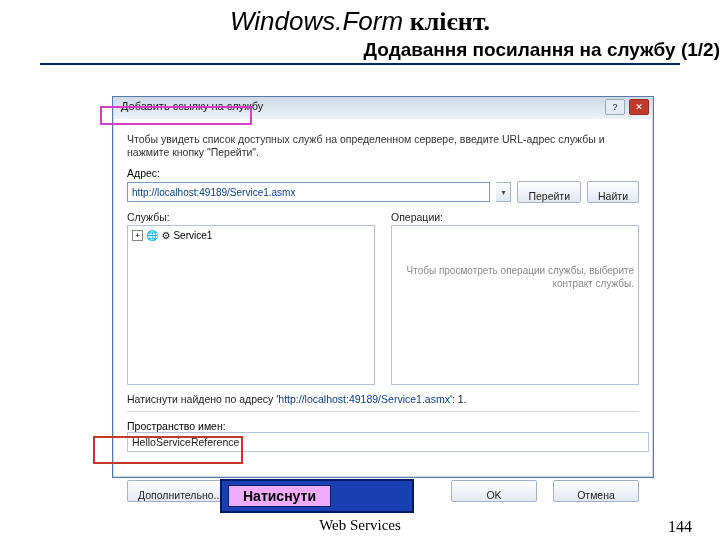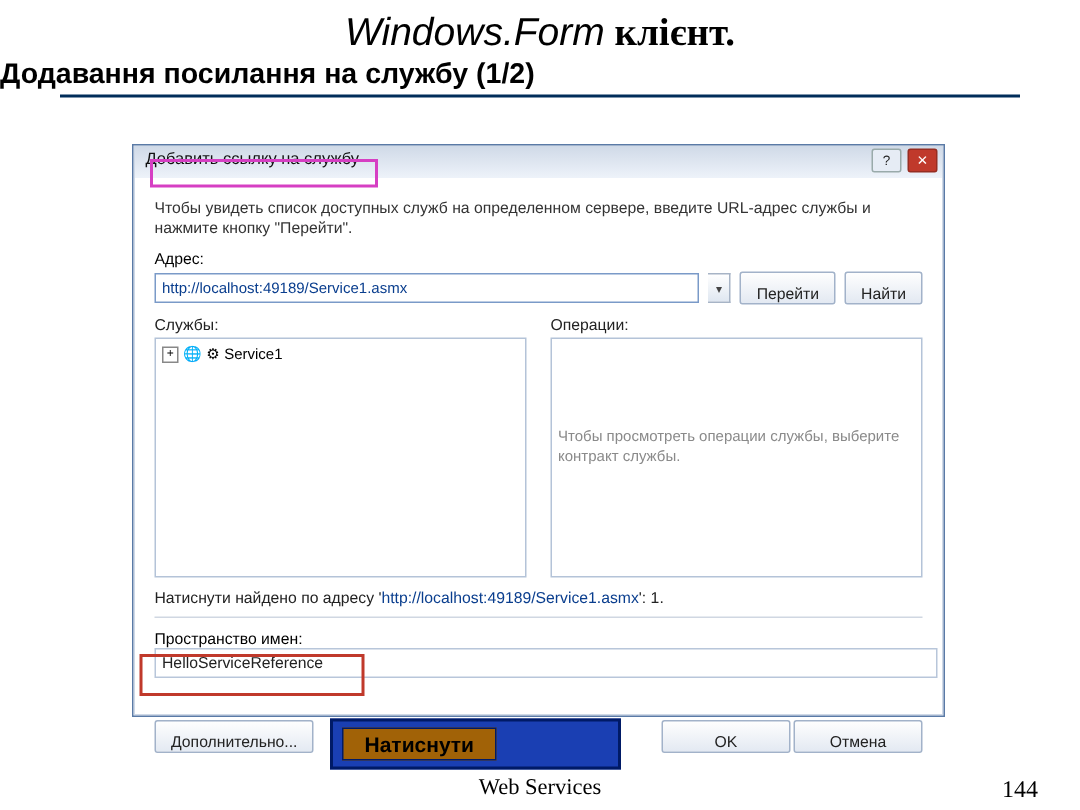--- a/index.html
+++ b/index.html
@@ -1,49 +1,49 @@
 <!DOCTYPE html>
 <html><head>
 <meta charset="utf-8">
 <style>
   html,body{margin:0;padding:0;width:720px;height:540px;font-family:"Segoe UI",Tahoma,sans-serif;background:#fff;overflow:hidden}
   .slide{position:relative;width:720px;height:540px}
   .title{margin:6px 0 0;text-align:center;font-size:26px}
   .title .wf{font-style:italic;font-weight:normal;font-family:Verdana,sans-serif}
   .title .cl{font-weight:bold;font-family:Liberation Serif, serif}
-  .subtitle{text-align:left;font-weight:bold;font-size:19px;font-family:Verdana,sans-serif;margin-top:2px}
+  .subtitle{text-align:right;font-weight:bold;font-size:19px;font-family:Verdana,sans-serif;margin-top:2px}
   hr.sep{border:0;border-top:2.5px solid #002d5a;margin:2px 40px 0}
-  .shot{position:absolute;left:88px;top:90px;width:540px;height:380px;border:1px solid #5a7aa6;background:linear-gradient(#cfd9e7,#eef3fa 22px,#fff 22px);font-size:11px;color:#222;box-shadow:0 0 0 1px #cfd9e7 inset}
+  .shot{position:absolute;left:112px;top:90px;width:540px;height:380px;border:1px solid #5a7aa6;background:linear-gradient(#cfd9e7,#eef3fa 22px,#fff 22px);font-size:11px;color:#222;box-shadow:0 0 0 1px #cfd9e7 inset}
   .tbar{height:20px;display:flex;justify-content:flex-end;align-items:center;padding-right:4px;gap:4px}
   .winbtn{width:18px;height:14px;border:1px solid #9aa;border-radius:2px;background:#e6ecf5;display:flex;align-items:center;justify-content:center;font-size:9px;line-height:1}
   .winbtn.close{background:#c0392b;color:#fff;border-color:#962d22}
   .dlgtitle{position:absolute;left:8px;top:3px;font-size:11px;color:#111}
   .body{padding:10px 14px 0}
   .instr{font-size:10.5px;color:#333;margin:6px 0 8px;line-height:1.25}
   .row{display:flex;align-items:center;gap:6px}
   .lbl{font-size:10.5px;color:#000}
   .addr{flex:1;height:18px;border:1px solid #7a9ac8;background:#fff;color:#0a3e8e;font-size:10px;padding:0 4px;display:flex;align-items:center}
   .combochev{width:14px;height:18px;border:1px solid #a7b4c6;border-left:0;background:linear-gradient(#fff,#dfe7f1);display:flex;align-items:center;justify-content:center;font-size:8px;color:#444}
   .btn{height:20px;border:1px solid #a2b2c9;background:linear-gradient(#fefefe,#e3e9f2);border-radius:2px;font-size:10.5px;padding:0 10px;display:flex;align-items:flex-end;justify-content:center}
   .cols{display:flex;gap:16px;margin-top:8px}
   .col{flex:1;display:flex;flex-direction:column}
   .colh{font-size:10.5px;margin-bottom:2px}
   .pane{flex:1;border:1px solid #b4c3d8;background:#fff;min-height:150px;font-size:10px;padding:4px;color:#555}
   .tree{display:flex;align-items:center;gap:3px;color:#000}
   .plus{width:9px;height:9px;border:1px solid #888;display:flex;align-items:center;justify-content:center;font-size:8px;line-height:1}
-  .opstext{color:#8a8a8a;text-align:left;margin-top:55px;font-size:10px;line-height:1.3}
+  .opstext{color:#8a8a8a;text-align:right;margin-top:34px;font-size:10px;line-height:1.3}
   .found{font-size:10.5px;margin:8px 0 4px}
   .found .url{color:#0a3e8e}
   .hr2{border:0;border-top:1px solid #d0d7e2;margin:6px 0 8px}
   .nsin{width:100%;height:18px;border:1px solid #b8c6da;background:#fff;font-size:10.5px;padding:0 4px;display:flex;align-items:center}
   .dlgfoot{display:flex;justify-content:space-between;align-items:center;margin-top:28px}
   .hl-title{position:absolute;left:100px;top:100px;width:148px;height:15px;border:2.5px solid #d63fc3}
   .hl-adv{position:absolute;left:93px;top:430px;width:146px;height:24px;border:2.5px solid #c0392b}
   .callout{position:absolute;left:220px;top:473px;width:190px;height:30px;background:#1a3fb3;border:2px solid #001a66;display:flex;align-items:center}
-  .callout .inner{background:#a16207;margin-left:6px;padding:2px 14px;border:1px solid #001a66;font-weight:bold;font-size:14px}
+  .callout .inner{background:#f0abfc;margin-left:6px;padding:2px 14px;border:1px solid #001a66;font-weight:bold;font-size:14px}
   .footer{position:absolute;bottom:12px;left:0;width:100%;display:flex;justify-content:center}
   .footer-txt{font-family:"Times New Roman",serif;font-size:15px}
   .pagen{position:absolute;right:28px;bottom:10px;font-family:"Times New Roman",serif;font-size:16px}
 </style>
 </head>
 <body>
 
 <div class="slide">
   <h1 class="title">
     <span class="wf">Windows.Form</span><span class="cl"> клієнт.</span>
@@ -102,21 +102,21 @@
       </div>
       <hr class="hr2">
       <div class="lbl">Пространство имен:</div>
       <div class="nsin">
           <span>HelloServiceReference</span>
         </div>
       <div class="dlgfoot">
         <div class="btn">
             <span>Дополнительно...</span>
           </div>
-        <div style="display:flex;gap:2px">
+        <div style="display:flex;gap:16px">
           <div class="btn" style="min-width:64px">
               <span>OK</span>
             </div>
           <div class="btn" style="min-width:64px">
               <span>Отмена</span>
             </div>
         </div>
       </div>
     </div>
   </div>

